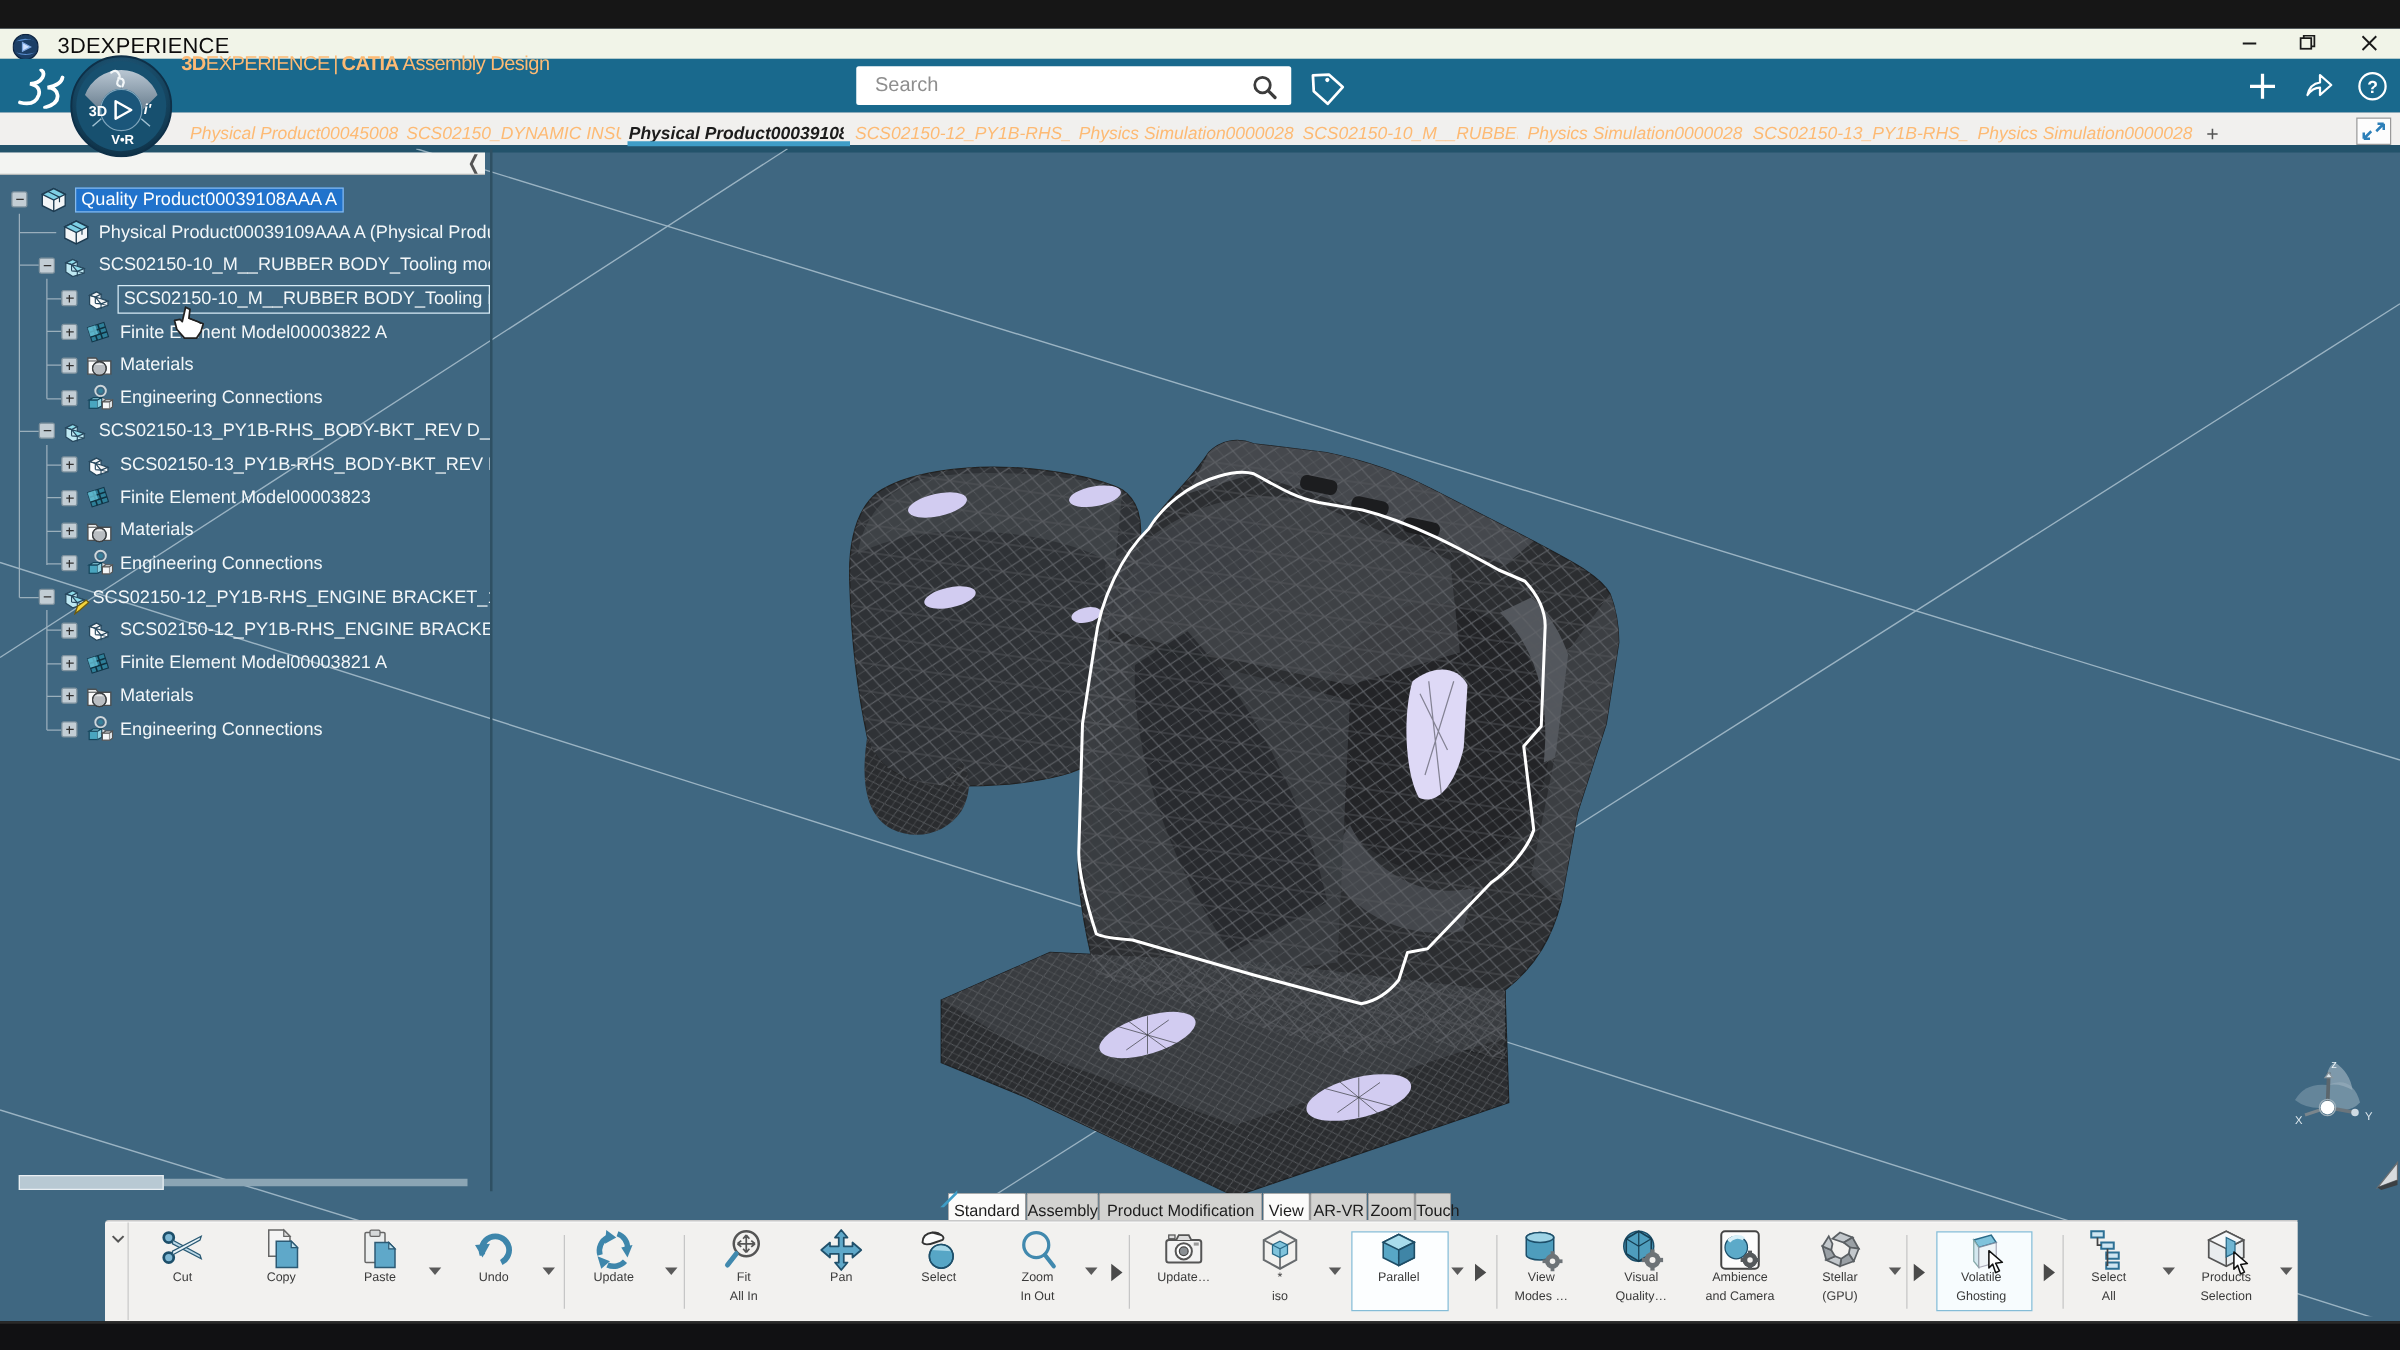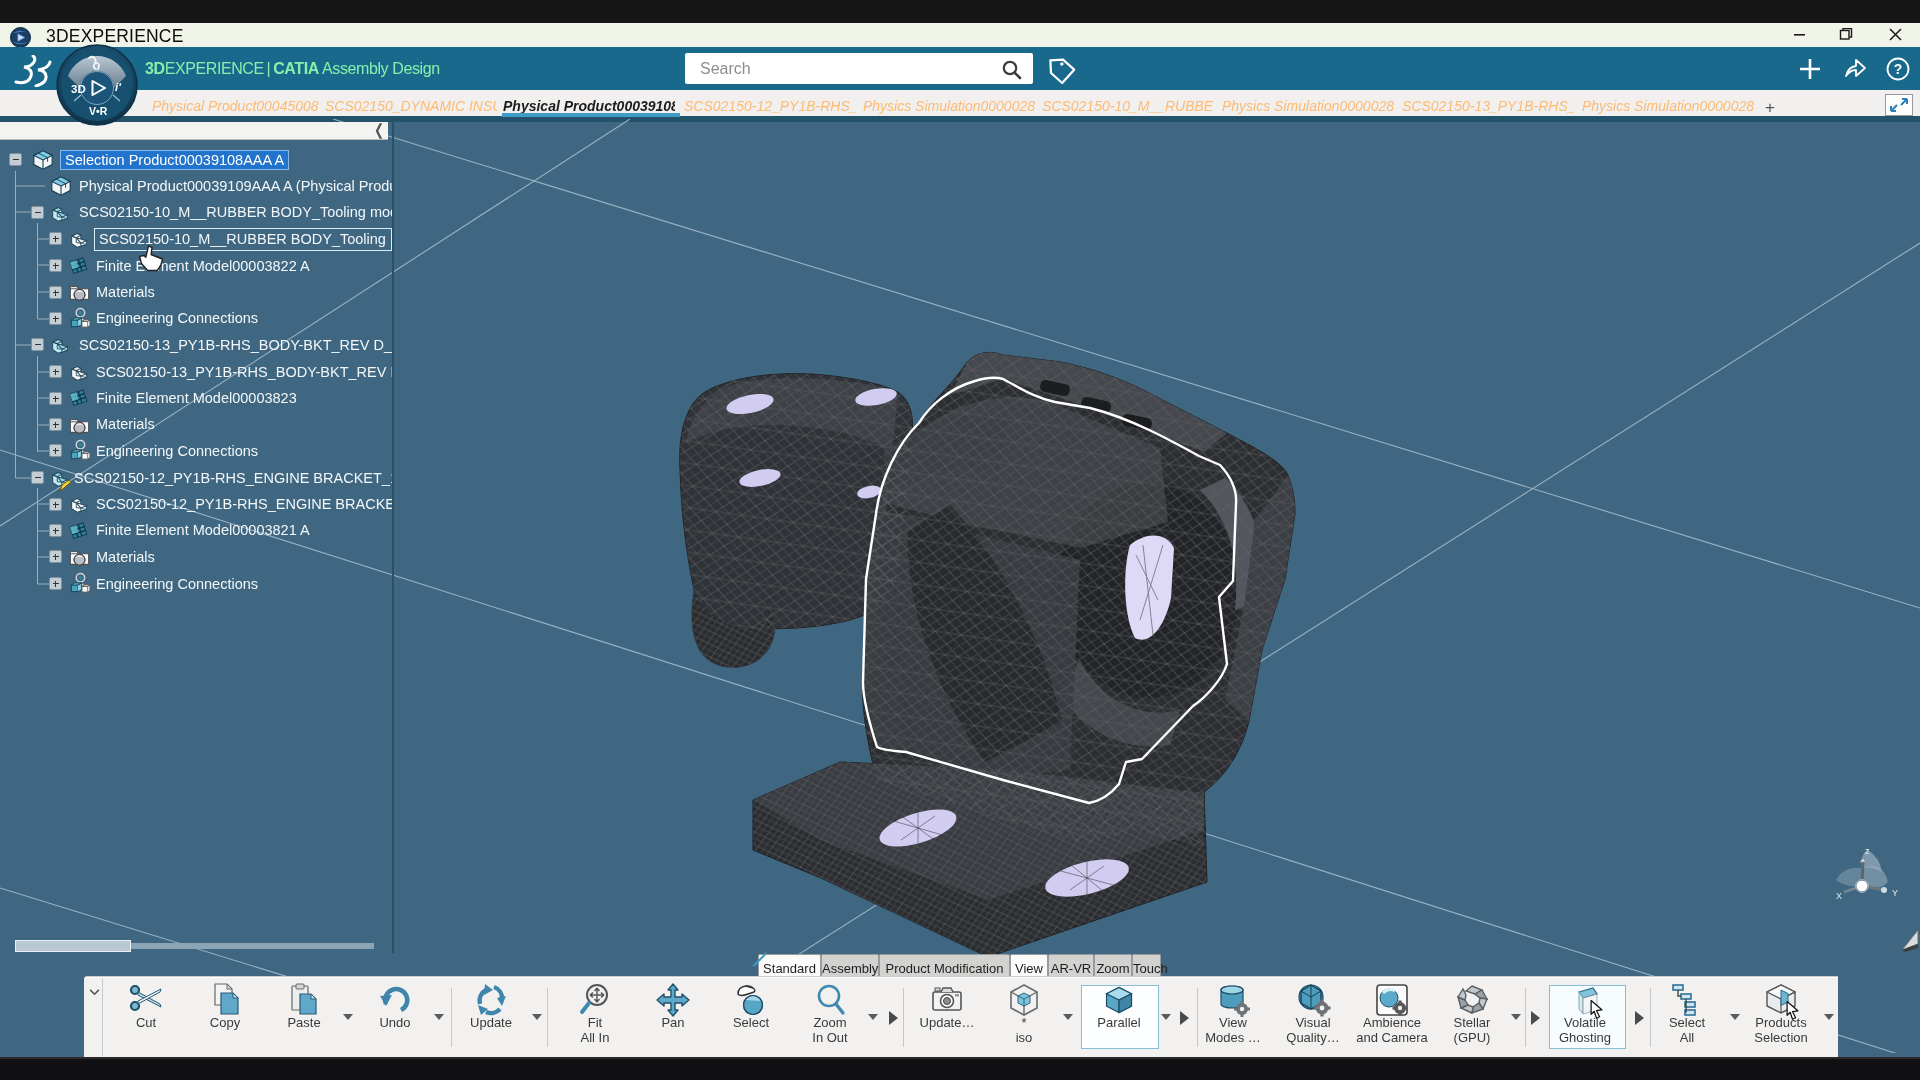--- a/index.html
+++ b/index.html
@@ -1,39 +1,39 @@
 <!DOCTYPE html>
 <html><head><meta charset="utf-8"><style>
 html,body{margin:0;padding:0;width:1920px;height:1080px;overflow:hidden;background:#3f6781;font-family:"Liberation Sans",sans-serif;}
 .abs{position:absolute;}
 #topstrip{left:0;top:0;width:1920px;height:23px;background:#161616;}
 #titlebar{left:0;top:23px;width:1920px;height:24px;background:#f1f4e8;border-bottom:1px solid #c8ccc2;}
 #titletxt{left:46px;top:26px;font-size:17.5px;color:#0c0c0c;letter-spacing:0.2px;}
 #bluebar{left:0;top:47px;width:1920px;height:43px;background:#19698d;}
-#brand{left:145px;top:60px;font-size:16px;color:#86efac;letter-spacing:-0.4px;}
+#brand{left:145px;top:43px;font-size:16px;color:#fdba74;letter-spacing:-0.4px;}
 #tabbar{left:0;top:90px;width:1920px;height:27px;background:#f1f0ee;}
 #tabdark{left:0;top:116px;width:1920px;height:6px;background:#23536b;}
 .tab{position:absolute;top:98px;font-style:italic;font-size:14px;color:#fdba74;white-space:nowrap;overflow:hidden;max-width:172px;}
 .tabact{color:#1c1c1c;font-weight:bold;}
 #underline{left:502px;top:113px;width:178px;height:4px;background:#3f9dc7;}
 #searchbox{left:685px;top:53px;width:348px;height:31px;background:#fff;border-radius:2px;}
 #searchtxt{left:700px;top:60px;font-size:16px;color:#8e8e8e;}
 #treestrip{left:0;top:122px;width:388px;height:17px;background:#f3f4f2;border-bottom:1px solid #b5b9b9;}
 #vsep{left:392px;top:119px;width:2px;height:834px;background:#2e5063;}
 .trow{position:absolute;white-space:nowrap;font-size:14.5px;color:#f3f7f9;}
 .pm{position:absolute;width:13px;height:13px;background:#c2cdd4;border:1px solid #7f929e;border-radius:2px;box-sizing:border-box;}
 .pm:after{content:"";position:absolute;left:2.5px;top:5.2px;width:6px;height:1.2px;background:#333;}
 .pmplus:before{content:"";position:absolute;left:5.2px;top:2.5px;width:1.2px;height:6px;background:#333;}
 #seltext{left:60px;top:150px;font-size:14.5px;color:#fff;background:#2173cc;border:1px solid #86b9ea;padding:1px 4px;white-space:nowrap;}
 #focusbox{left:94px;top:228px;width:298px;height:23px;border:1px solid #d8ecf6;box-sizing:border-box;}
 .btab{position:absolute;top:954px;height:28px;background:#d2d2d0;border:1px solid #9b9b9b;border-bottom:none;font-size:13px;color:#1d1d1d;text-align:center;line-height:27px;white-space:nowrap;box-sizing:border-box;border-radius:2px 2px 0 0;}
 .btabw{background:#fbfbfa;}
 #toolbar{left:84px;top:977px;width:1754px;height:80px;background:#f2f1ef;border-top:1px solid #fdfdfd;box-shadow:0 -1px 0 #c9c9c9;border-radius:3px 0 0 0;}
 #blackstrip{left:0;top:1057px;width:1920px;height:23px;background:#111113;border-top:2px solid #2a2a2a;box-sizing:border-box;}
-.tlabel{position:absolute;top:1015px;font-size:13px;color:#3a3a3a;text-align:center;line-height:15px;white-space:pre;}
+.tlabel{position:absolute;top:1015px;font-size:10px;color:#3a3a3a;text-align:center;line-height:15px;white-space:pre;}
 .caret{position:absolute;width:0;height:0;border-left:5px solid transparent;border-right:5px solid transparent;border-top:6px solid #5a5a5a;}
 .sep{position:absolute;top:988px;width:1px;height:59px;background:#c6c6c6;}
 .rarr{position:absolute;width:0;height:0;border-top:7px solid transparent;border-bottom:7px solid transparent;border-left:9px solid #4a4a4a;}
 .hlbox{position:absolute;top:985px;height:64px;background:#fcfeff;border:1px solid #85bcd6;box-sizing:border-box;}
 </style></head>
 <body>
 <div class="abs" id="topstrip"></div>
 <div class="abs" id="titlebar"></div>
 <svg class="abs" style="left:10px;top:27px" width="21" height="21" viewBox="0 0 21 21">
     <circle cx="10.5" cy="10.5" r="10" fill="#1c3f66"></circle>
@@ -344,21 +344,21 @@
 <svg class="abs" style="left:68px;top:571.5px" width="23" height="23" viewBox="0 0 24 24">
 <circle cx="13" cy="6" r="4.4" fill="none" stroke="#cfd6da" stroke-width="1.6"></circle>
 <circle cx="13" cy="6" r="2" fill="#37809a"></circle>
 <path d="M9 13 Q13 9.5 17 13 L16 16 L10 16 Z" fill="#d9dee2" stroke="#51585e" stroke-width="0.8"></path>
 <rect x="3.5" y="13.5" width="7" height="7" fill="#49a5bf" stroke="#14455c" stroke-width="1"></rect>
 <path d="M3.5 13.5 L7 11.5 L14 11.5 L10.5 13.5 Z M10.5 13.5 L14 11.5 L14 18.5 L10.5 20.5" fill="#8fd2e2" stroke="#14455c" stroke-width="1"></path>
 <rect x="14.5" y="15" width="6" height="6" fill="#f4f6f7" stroke="#555" stroke-width="1"></rect>
 <path d="M14.5 15 L17.5 13.3 L23 13.3 L20.5 15 Z M20.5 15 L23 13.3 L23 19.3 L20.5 21" fill="#dde2e5" stroke="#555" stroke-width="0.9"></path>
 </svg>
 <div class="trow" style="left:96px;top:576px">Engineering Connections</div>
-<div class="abs" id="seltext">Selection Product00039108AAA A</div>
+<div class="abs" id="seltext">Quality Product00039108AAA A</div>
 <div class="abs" id="focusbox"></div>
 <svg class="abs" style="left:136px;top:244px" width="32" height="30" viewBox="0 0 36 34">
 <path d="M14 2 L18 4 L17 12 L30 17 L28 24 L24 30 L13 30 L6 22 L4 14 L9 13 L11 15 Z" fill="#fff" stroke="#222" stroke-width="1.6" stroke-linejoin="round"></path>
 <path d="M17 12 L21 13.5 M21 13.5 L25 15 M25 15 L28 17" stroke="#222" stroke-width="1" fill="none"></path>
 </svg>
 <div class="abs" style="left:131px;top:943px;width:243px;height:6px;background:#8ba5b4"></div>
 <div class="abs" style="left:15px;top:940px;width:116px;height:12px;background:#b8c9d3;border:1.5px solid #e9eff3;box-sizing:border-box"></div>
 
 </div>
 

